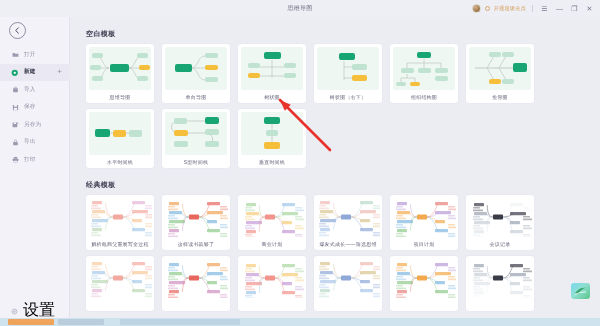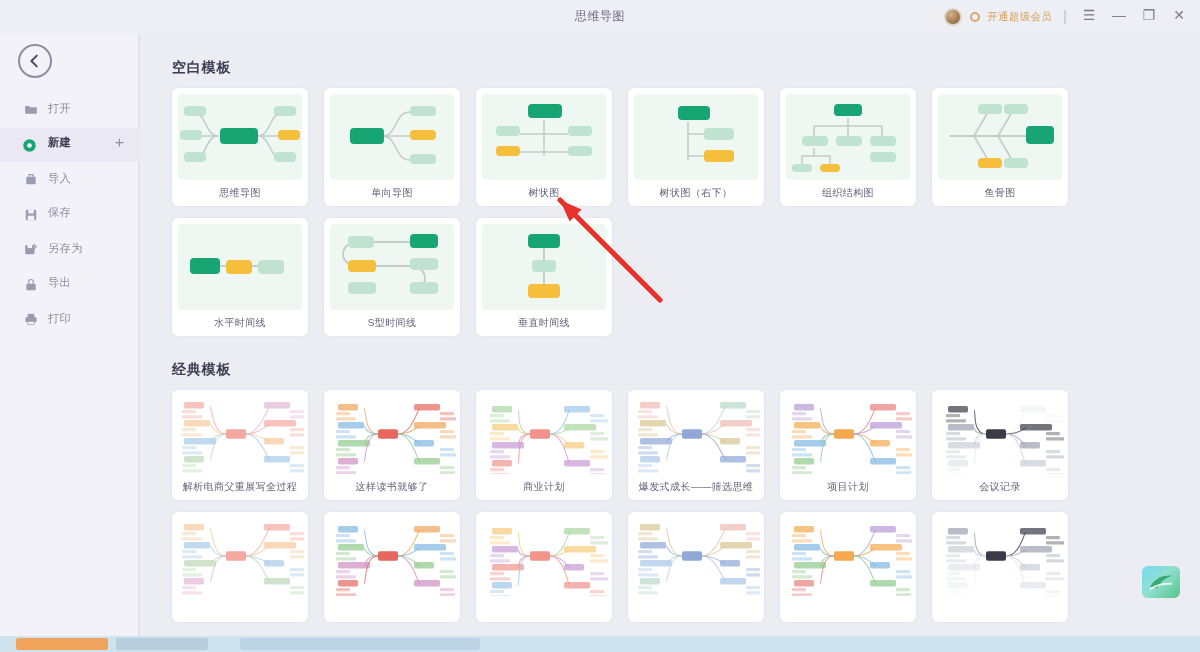--- a/index.html
+++ b/index.html
@@ -213,20 +213,29 @@
           <span class="mi-ico">
             <svg width="7" height="7" viewBox="0 0 12 12">
               <rect x="1.2" y="4.3" width="9.6" height="4.6" rx="1.4" fill="#9a9ab0"></rect>
               <rect x="3.2" y="1.6" width="5.6" height="2.7" fill="#9a9ab0"></rect>
               <rect x="3.2" y="8" width="5.6" height="2.6" fill="#f3f2f8" stroke="#9a9ab0" stroke-width=".6"></rect>
             </svg>
           </span>
           <span class="mi-label">打印</span>
         </div>
       </div>
+    <div class="settings-item">
+      <span class="mi-ico">
+        <svg width="7" height="7" viewBox="0 0 12 12">
+          <circle cx="6" cy="6" r="4.2" fill="none" stroke="#9a9ab0" stroke-width="1"></circle>
+          <circle cx="6" cy="6" r="1.4" fill="none" stroke="#9a9ab0" stroke-width="1"></circle>
+        </svg>
+      </span>
+      <span class="mi-label">设置</span>
+    </div>
   </div>
 
   <div class="main">
 
     <div class="section-title">空白模板</div>
     <div class="grid" id="blank-grid">
         <div class="card">
           <div class="card-thumb">
             <svg style="position:absolute;left:0;top:0" width="62" height="43" viewBox="0 0 62 43">
               <path d="M20 21 C14 21 14 10 9 10" stroke="#c3ccc7" fill="none" stroke-width=".8"></path>

